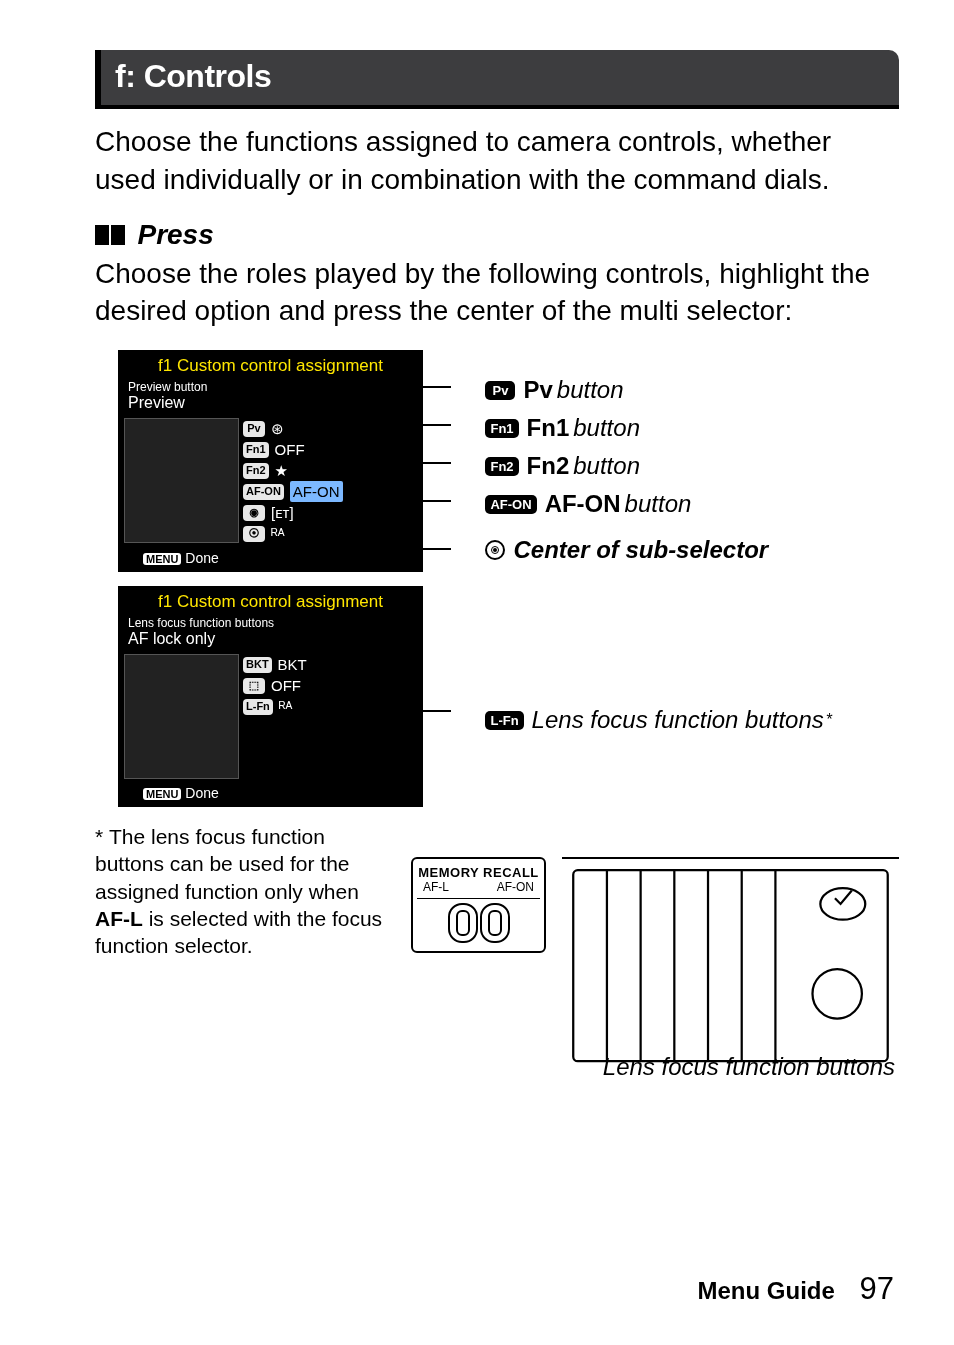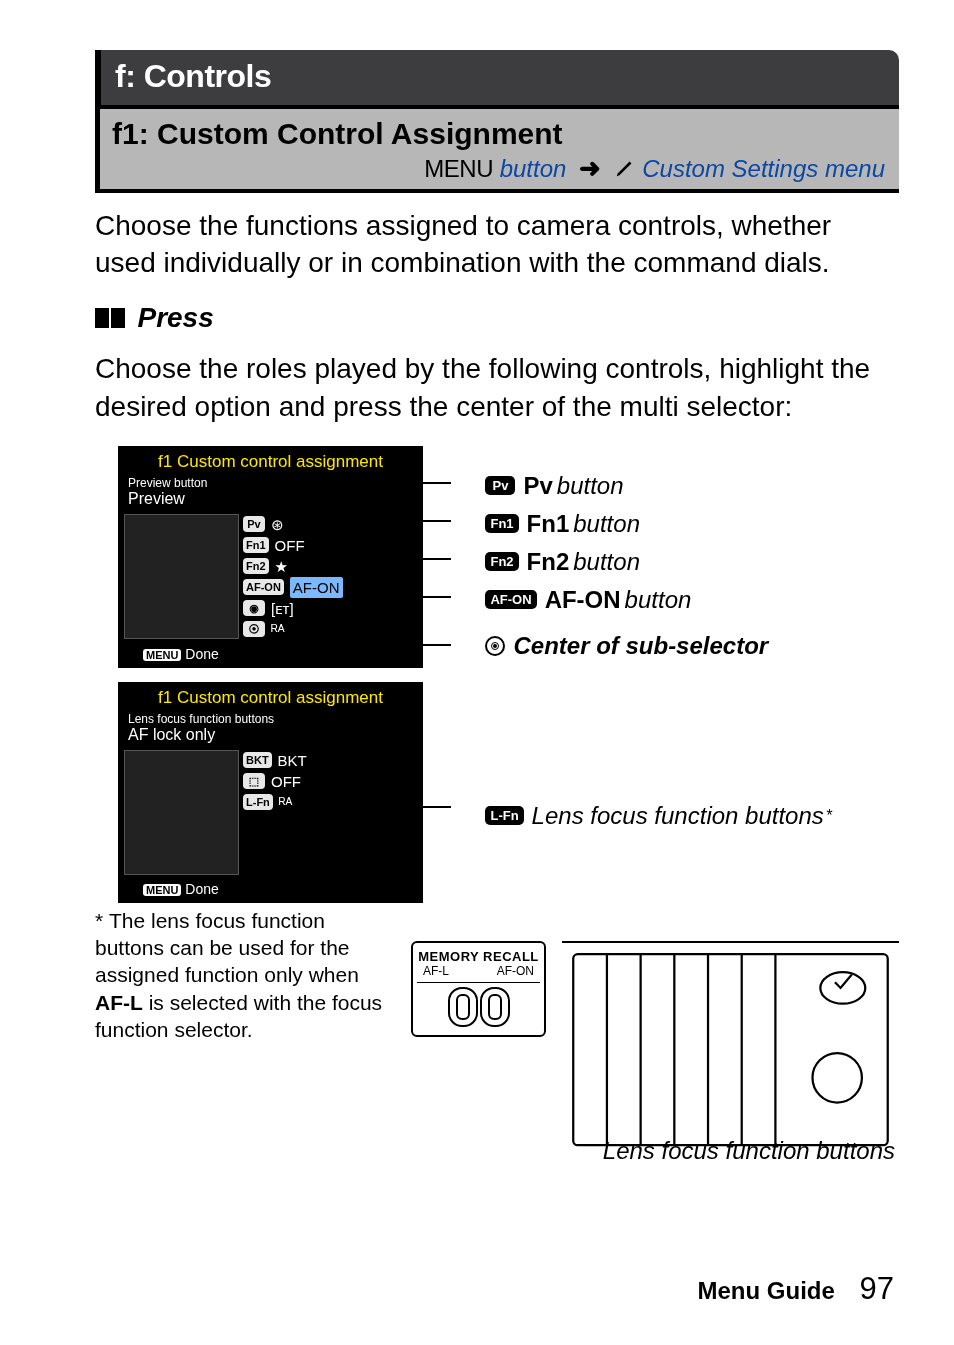--- a/index.html
+++ b/index.html
@@ -95,21 +95,21 @@
   .callouts { display:inline-block; vertical-align:top; margin-left:58px; font-size:24px; }
   .callouts .c-row { display:flex; align-items:center; margin-bottom:10px; white-space:nowrap; }
   .callouts .c-row:first-child{ margin-top:26px; }
   .c-badge { display:inline-flex; align-items:center; justify-content:center; background:#000; color:#fff; border-radius:5px; font-size:13px; font-weight:700; padding:2px 5px; margin-right:8px; min-width:30px; }
   .c-bold { font-weight:700; margin-right:4px; }
   .c-ital { font-style: italic; }
   .target-glyph { display:inline-block; width:20px; height:20px; border:2px solid #000; border-radius:50%; position:relative; margin-right:8px; flex-shrink:0; }
   .target-glyph:before { content:""; position:absolute; inset:4px; border:1px solid #000; border-radius:50%; }
   .target-glyph:after { content:""; position:absolute; top:50%; left:50%; width:4px; height:4px; background:#000; border-radius:50%; transform:translate(-50%,-50%); }
   
-  .footnote-row { display:flex; margin-top:4px; gap:16px; align-items:flex-start; }
+  .footnote-row { display:flex; margin-top:16px; gap:16px; align-items:flex-start; }
   .footnote-text { font-size:21px; line-height:1.3; flex:0 0 300px; }
   .footnote-text .ast { display:inline-block; width:14px; }
   .switch-box { width:135px; border:2px solid #000; border-radius:6px; padding:6px 4px 8px; text-align:center; margin-top:34px; }
   .switch-label-top { font-size:13px; font-weight:700; letter-spacing:0.5px; }
   .switch-label-sub { font-size:12px; display:flex; justify-content:space-between; padding:0 6px 4px; border-bottom:1.5px solid #000; margin-bottom:4px;}
   .switch-knobs { display:flex; justify-content:center; gap:2px; }
   .knob { width:30px; height:40px; border:2px solid #000; border-radius:14px; display:flex; align-items:center; justify-content:center; }
   .knob:before { content:""; width:10px; height:22px; border:2px solid #000; border-radius:6px; }
   .lens-illus { flex:1; border-top:2px solid #000; height:190px; position:relative; margin-top:34px; }
   .lens-illus svg { position:absolute; inset:0; }
@@ -121,45 +121,31 @@
 </style>
 </head>
 <body>
 
 <div class="page">
 
   <div class="section-header">
     <span class="section-header-text">f: Controls</span>
   </div>
 
-  <div class="sub-header">
-    <div class="sub-header-title">f1: Custom Control Assignment</div>
-    <div class="sub-header-meta">
-      <span class="menu-word">MENU</span>
-      <span class="meta-italic">button</span>
-      <span class="arrow">➜</span>
-      <span class="pencil-icon">
-        <svg viewBox="0 0 24 24">
-            <path d="M3 21l3-1 13-13-2-2L4 18l-1 3z" fill="#000"></path>
-          </svg>
-      </span>
-      <span class="meta-italic">Custom Settings menu</span>
-    </div>
-  </div>
 
   <div class="body-text">Choose the functions assigned to camera controls, whether used individually or in combination with the command dials.</div>
 
   <div class="press-row">
     <span class="press-boxes">
       <span class="press-box"></span><span class="press-box"></span>
     </span>
     <span class="press-label">Press</span>
   </div>
 
-  <div class="body-text" style="margin-top:16px;">Choose the roles played by the following controls, highlight the desired option and press the center of the multi selector:</div>
+  <div class="body-text" style="margin-top:4px;">Choose the roles played by the following controls, highlight the desired option and press the center of the multi selector:</div>
 
   <div class="diag-row">
     <div class="screenshot-box">
       <div class="shot-title">
         <span style="color:#ffe600">f1</span>
         <span>Custom control assignment</span>
       </div>
       <div class="shot-line">Preview button</div>
       <div class="shot-sub">Preview</div>
       <div class="shot-body">

